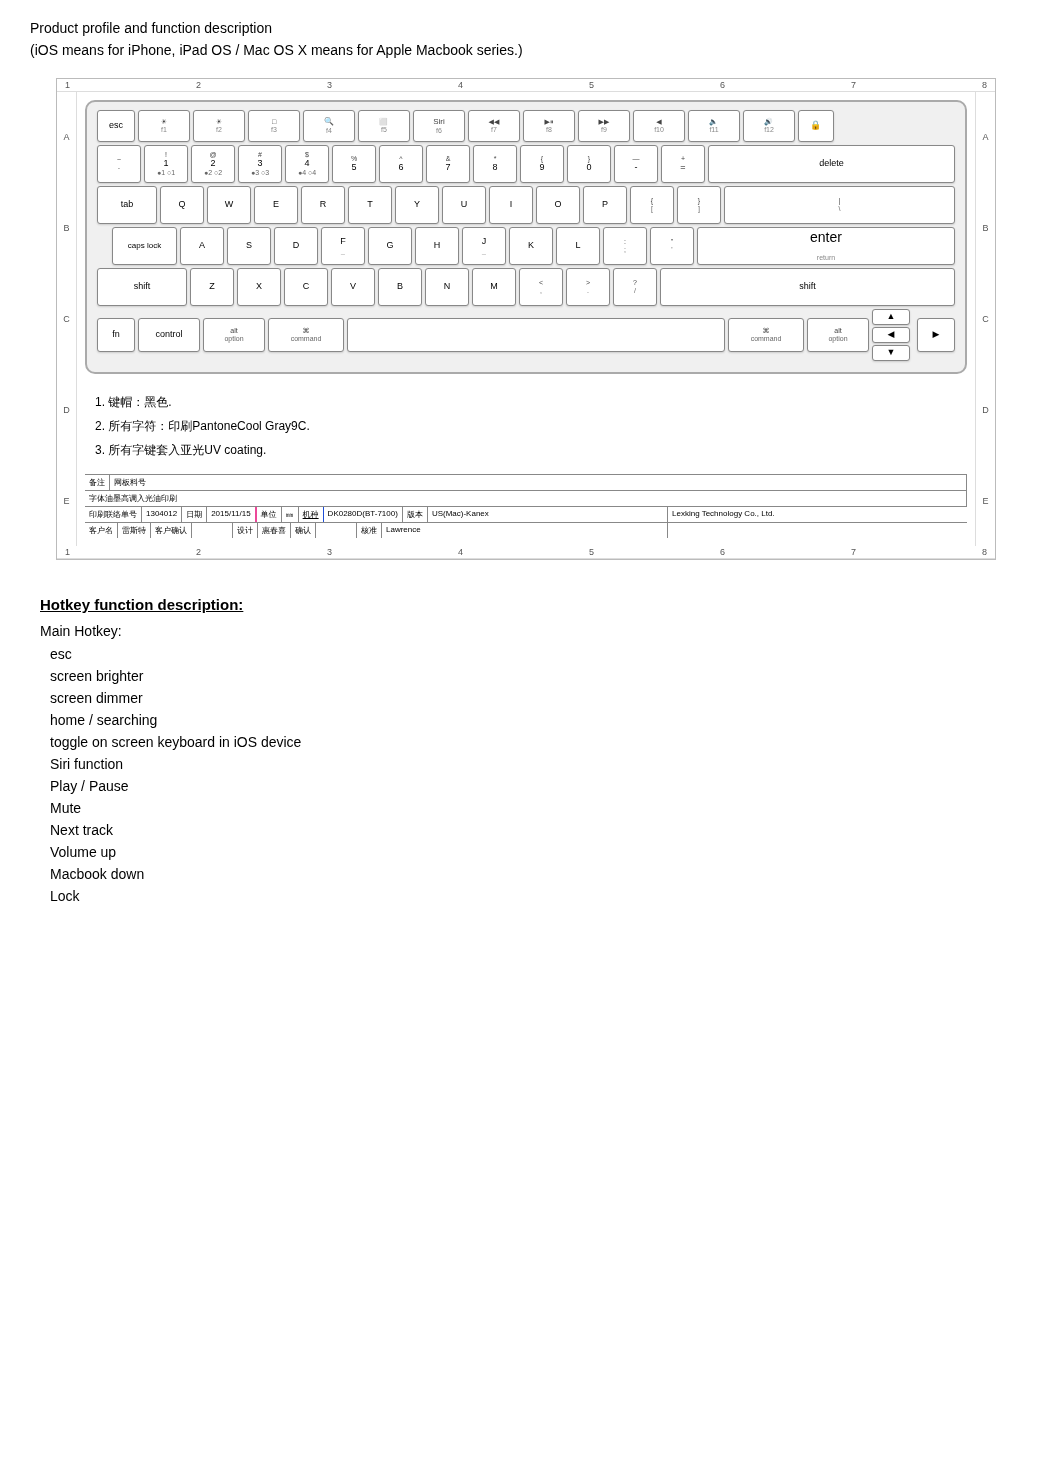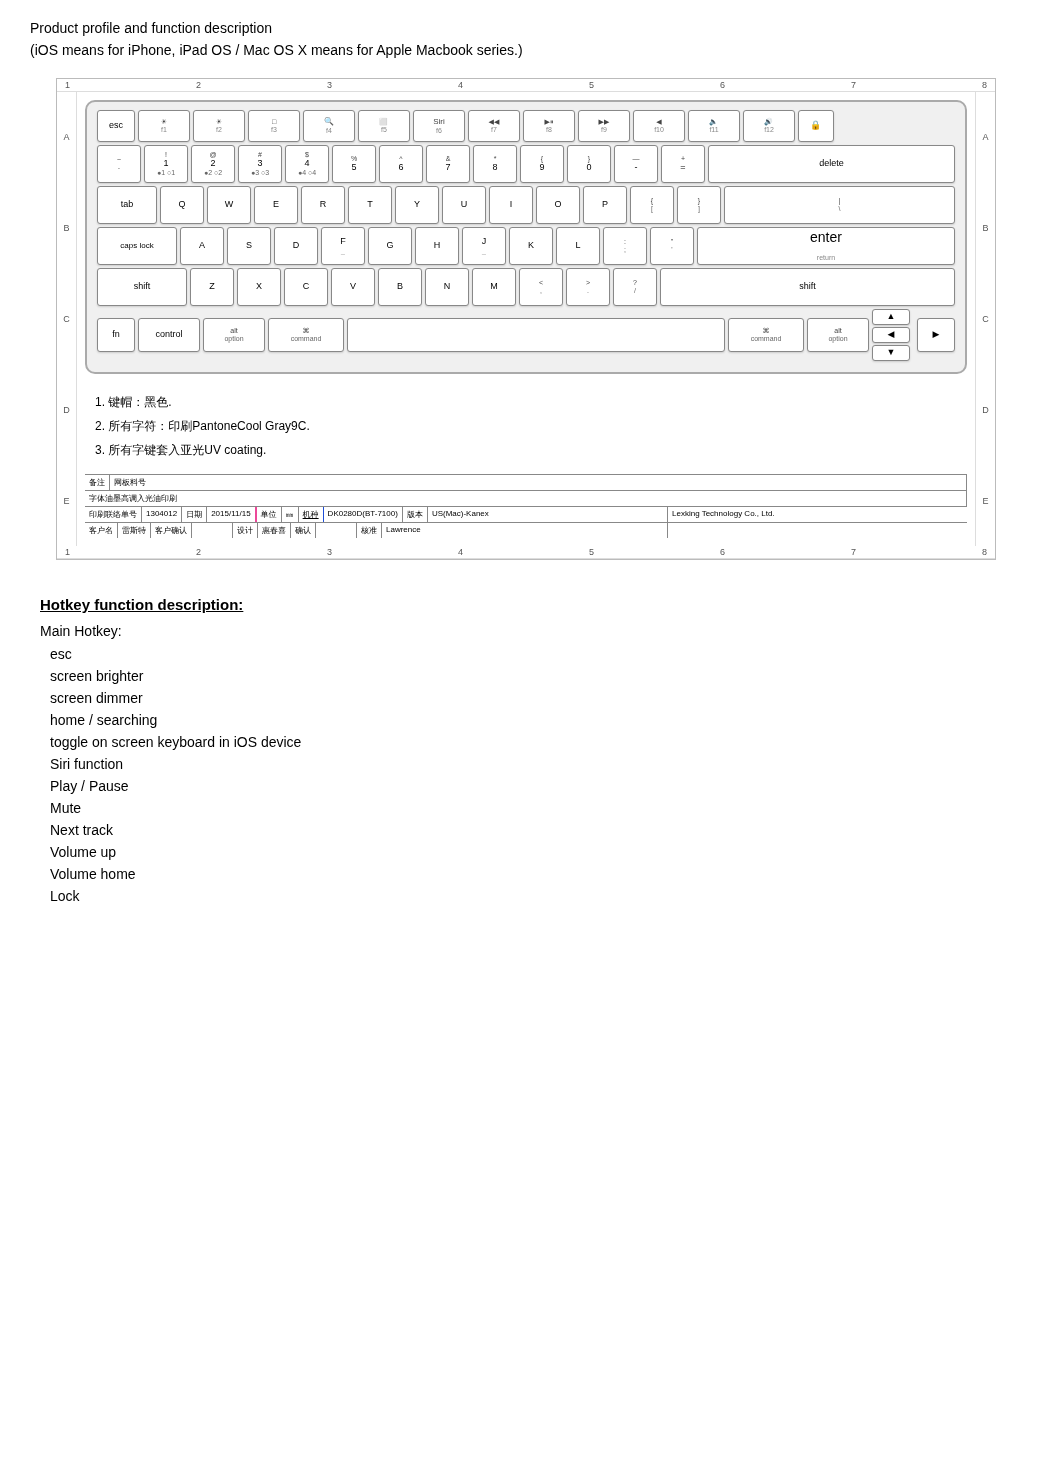--- a/index.html
+++ b/index.html
@@ -329,21 +329,21 @@
               <span class="sk-top">}</span>
               <span class="sk-bot">]</span>
             </div>
           <div class="small-key" style="flex:1;min-height:38px;">
               <span class="sk-top">|</span>
               <span class="sk-bot">\</span>
             </div>
         </div>
 
         <div class="kb-row-flex">
-          <div class="small-key" style="width:80px;min-height:38px;">
+          <div class="small-key" style="width:65px;min-height:38px;margin-left:15px;">
               <span class="sk-mid" style="font-size:8px;">caps lock</span>
             </div>
           <div class="small-key" style="width:44px;min-height:38px;">
               <span class="sk-mid">A</span>
             </div>
           <div class="small-key" style="width:44px;min-height:38px;">
               <span class="sk-mid">S</span>
             </div>
           <div class="small-key" style="width:44px;min-height:38px;">
               <span class="sk-mid">D</span>
@@ -564,19 +564,19 @@
     <div class="hotkey-item">esc</div>
     <div class="hotkey-item">screen brighter</div>
     <div class="hotkey-item">screen dimmer</div>
     <div class="hotkey-item">home / searching</div>
     <div class="hotkey-item">toggle on screen keyboard in iOS device</div>
     <div class="hotkey-item">Siri function</div>
     <div class="hotkey-item">Play / Pause</div>
     <div class="hotkey-item">Mute</div>
     <div class="hotkey-item">Next track</div>
     <div class="hotkey-item">Volume up</div>
-    <div class="hotkey-item">Volume home</div>
+    <div class="hotkey-item">Macbook down</div>
     <div class="hotkey-item">Lock</div>
   </div>
 </div>
 
 
 
 
 </body></html>

